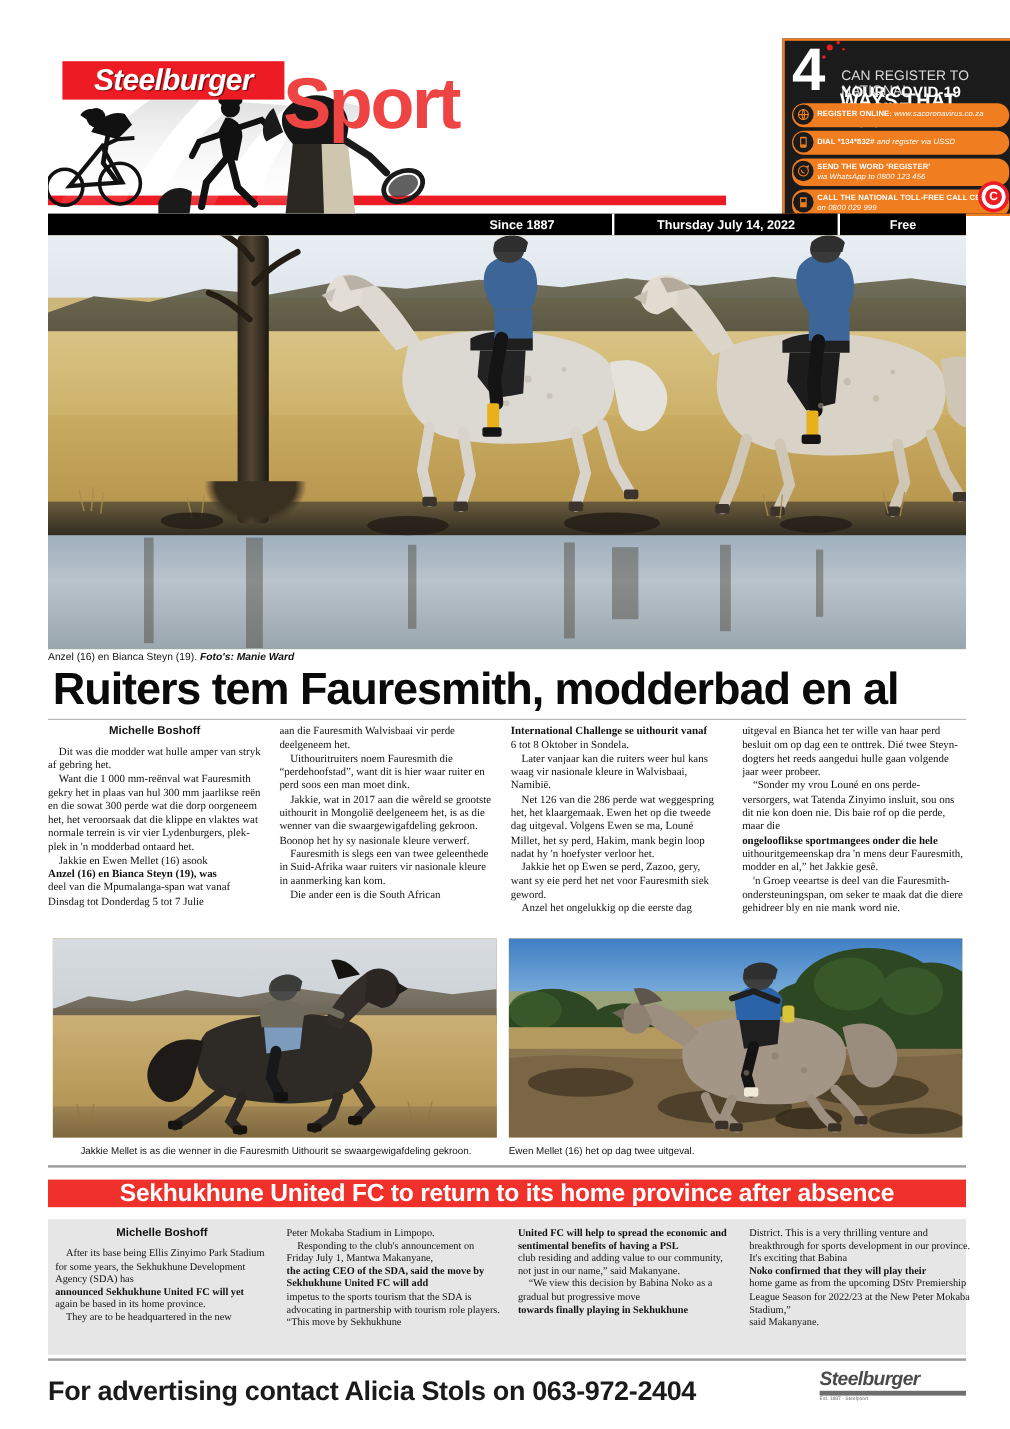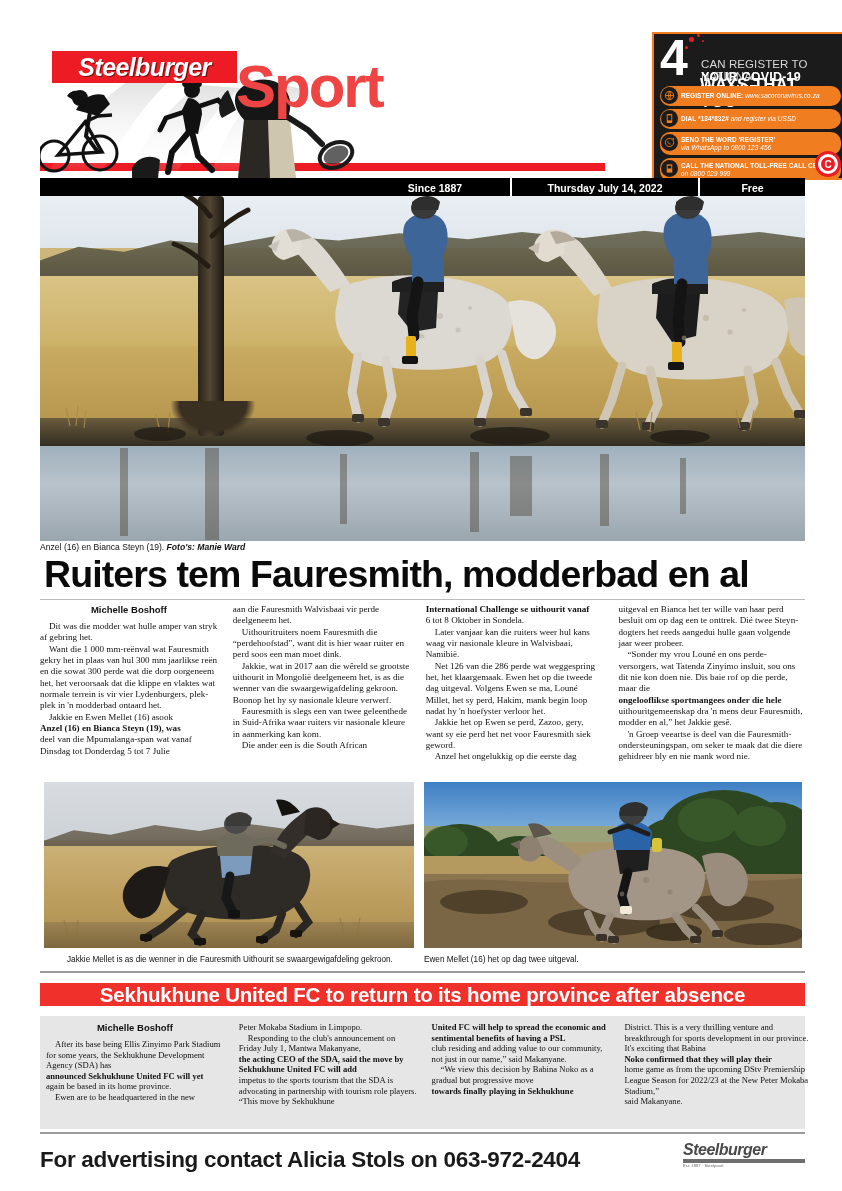--- a/index.html
+++ b/index.html
@@ -681,21 +681,21 @@
     <span>Sekhukhune United FC to return to its home province after absence</span>
   </div>
 
   <div class="body2">
     <div class="cols4">
       <div class="col">
         <div class="byline">Michelle Boshoff</div>
         <p>After its base being Ellis Zinyimo Park Stadium for some years, the Sekhukhune Development Agency (SDA) has</p>
         <p class="bold">announced Sekhukhune United FC will yet</p>
         <p class="noind">again be based in its home province.</p>
-        <p>Ewen are to be headquartered in the new</p>
+        <p>They are to be headquartered in the new</p>
       </div>
       <div class="col">
         <p class="noind">Peter Mokaba Stadium in Limpopo.</p>
         <p>Responding to the club's announcement on Friday July 1, Mantwa Makanyane,</p>
         <p class="bold">the acting CEO of the SDA, said the move by Sekhukhune United FC will add</p>
         <p class="noind">impetus to the sports tourism that the SDA is advocating in partnership with tourism role players. “This move by Sekhukhune</p>
       </div>
       <div class="col">
         <p class="bold">United FC will help to spread the economic and sentimental benefits of having a PSL</p>
         <p class="noind">club residing and adding value to our community, not just in our name,” said Makanyane.</p>

